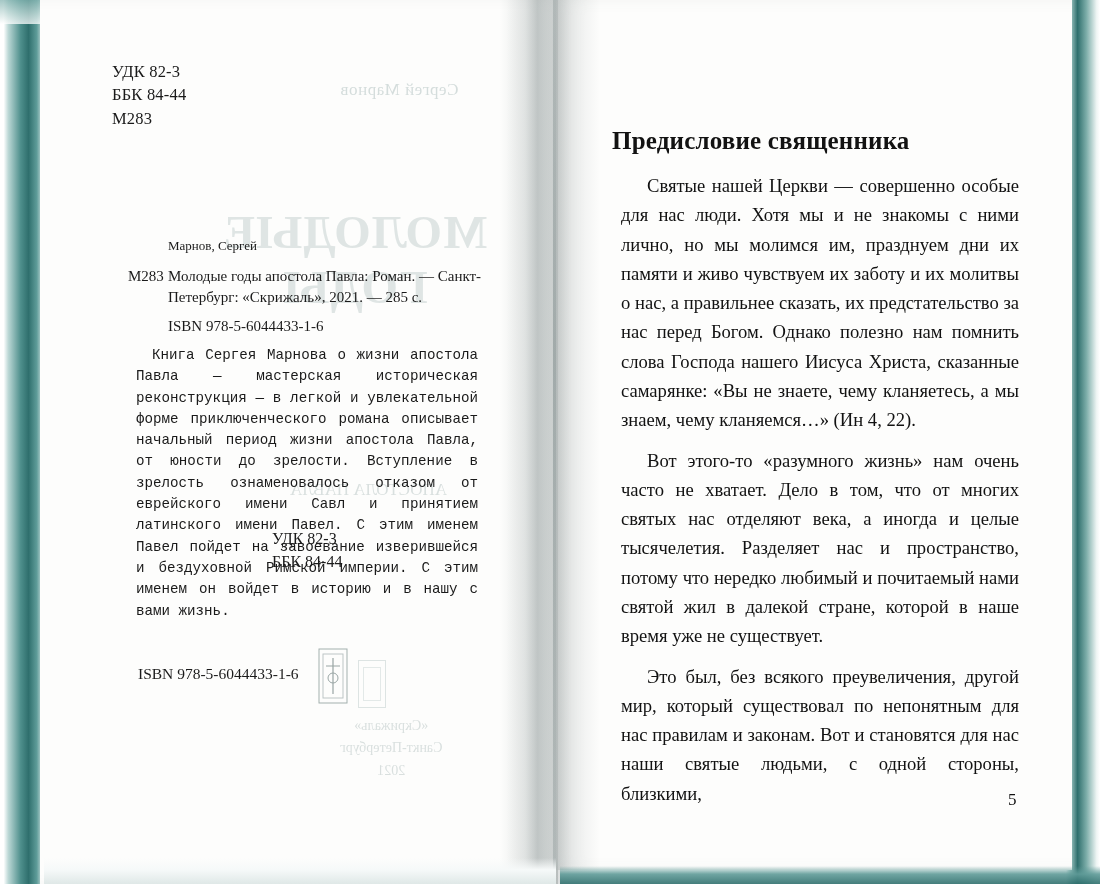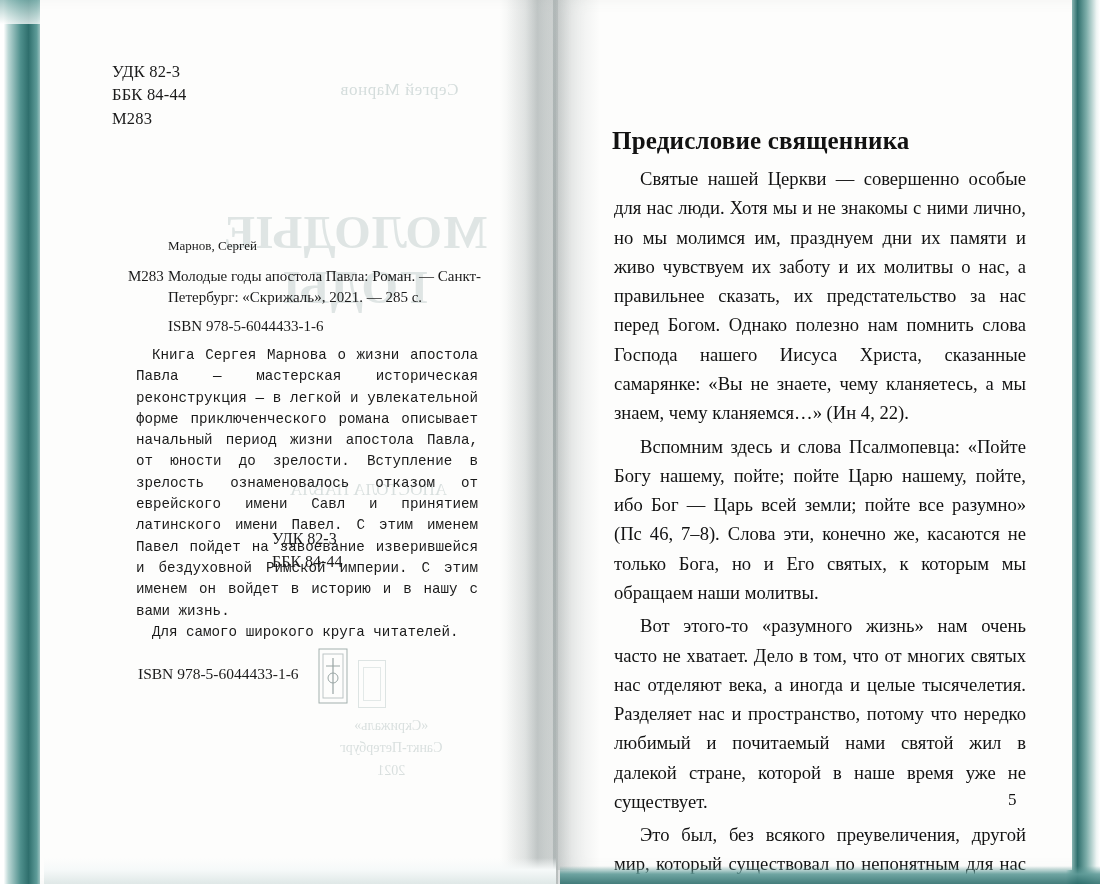--- a/index.html
+++ b/index.html
@@ -248,21 +248,21 @@
   }
   .body-text {
     position: absolute;
     left: 54px; top: 160px;
     width: 420px;
     font-size: 18.6px;
     line-height: 1.575;
     text-align: justify;
   }
   .body-text p {
-    margin: 4px;
+    margin: 11px;
     text-indent: 26px;
   }
   .folio {
     position: absolute;
     left: 452px; top: 790px;
     font-size: 17px;
   }
 
   
   .curve-right {
@@ -311,21 +311,20 @@
 
 
       <div class="author-line">Марнов, Сергей</div>
       <div class="cite-code">М283</div>
       <div class="cite-text">Молодые годы апостола Павла: Роман. — Санкт-Петербург: «Скрижаль», 2021. — 285 с.</div>
 
       <div class="isbn-1">ISBN 978-5-6044433-1-6</div>
 
       <div class="annotation">
         <p class="wide">Книга Сергея Марнова о жизни апостола Павла — мастерская историческая реконструкция — в легкой и увлекательной форме приключенческого романа описывает начальный период жизни апостола Павла, от юности до зрелости. Вступление в зрелость ознаменовалось отказом от еврейского имени Савл и принятием латинского имени Павел. С этим именем Павел пойдет на завоевание изверившейся и бездуховной Римской империи. С этим именем он войдет в историю и в нашу с вами жизнь.</p>
-        <p class="wide">Для самого широкого круга читателей.</p>
       </div>
 
       <div class="udk-block2">
         <div>УДК 82-3</div>
         <div>ББК 84-44</div>
       </div>
 
 
       <div class="isbn-2">ISBN 978-5-6044433-1-6</div>
 
@@ -342,21 +341,20 @@
     </div>
   </div>
 
   <div class="page-right">
     <div class="rp">
 
       <h1 class="chapter-title">Предисловие священника</h1>
 
       <div class="body-text">
         <p>Святые нашей Церкви — совершенно особые для нас люди. Хотя мы и не знакомы с ними лично, но мы молимся им, празднуем дни их памяти и живо чувствуем их заботу и их молитвы о нас, а правильнее сказать, их предстательство за нас перед Богом. Однако полезно нам помнить слова Господа нашего Иисуса Христа, сказанные самарянке: «Вы не знаете, чему кланяетесь, а мы знаем, чему кланяемся…» (Ин 4, 22).</p>
-        <p>Вспомним здесь и слова Псалмопевца: «Пойте Богу нашему, пойте; пойте Царю нашему, пойте, ибо Бог — Царь всей земли; пойте все разумно» (Пс 46, 7–8). Слова эти, конечно же, касаются не только Бога, но и Его святых, к которым мы обращаем наши молитвы.</p>
         <p>Вот этого-то «разумного жизнь» нам очень часто не хватает. Дело в том, что от многих святых нас отделяют века, а иногда и целые тысячелетия. Разделяет нас и пространство, потому что нередко любимый и почитаемый нами святой жил в далекой стране, которой в наше время уже не существует.</p>
         <p>Это был, без всякого преувеличения, другой мир, который существовал по непонятным для нас правилам и законам. Вот и становятся для нас наши святые людьми, с одной стороны, близкими,</p>
       </div>
 
       <div class="folio">5</div>
     </div>
   </div>
 
   <div class="curve-left"></div>
   <div class="curve-right"></div>

